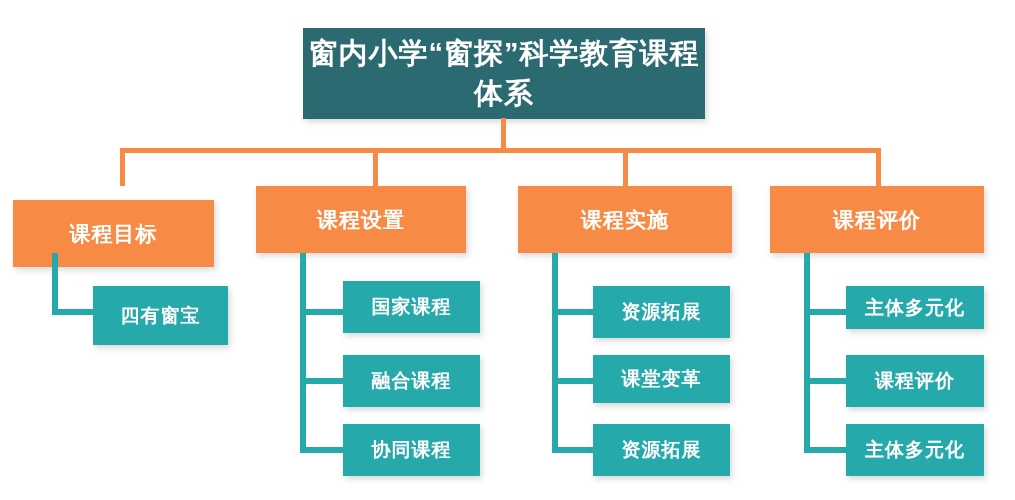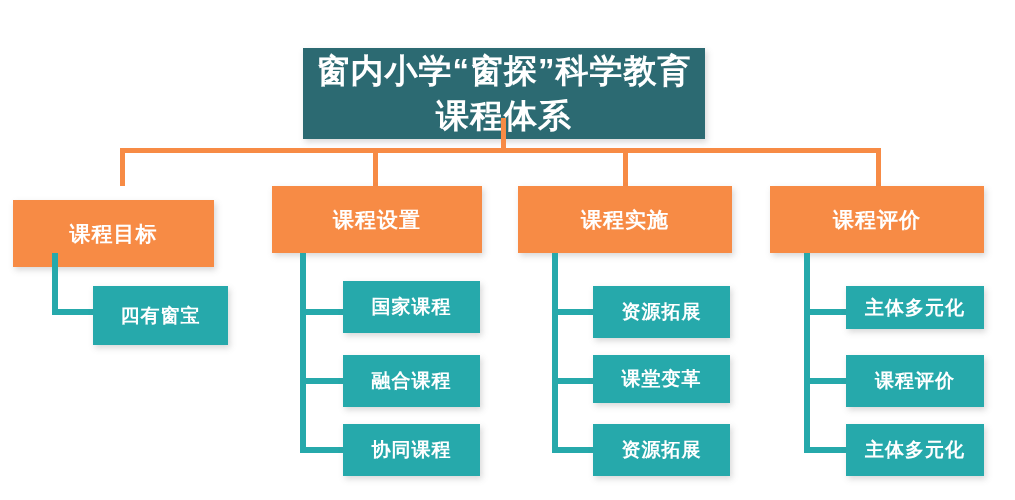--- a/index.html
+++ b/index.html
@@ -16,23 +16,22 @@
     display: flex;
     align-items: center;
     justify-content: center;
     color: var(--text, #ffffff);
     font-weight: bold;
     text-align: center;
     box-shadow: 2px 3px 6px rgba(100,100,100,0.25);
   }
   .root {
     background: var(--root-bg, #2C6A72);
-    font-size: 33px;
+    font-size: 29px;
     letter-spacing: 1px;
-    margin-top: 20px;
   }
   .branch {
     background: var(--branch-bg, #F78B45);
     font-size: 21px;
     letter-spacing: 1px;
   }
   .leaf {
     background: var(--leaf-bg, #26A9AB);
     font-size: 19px;
     letter-spacing: 1px;
@@ -48,21 +47,21 @@
   <div class="node root" style="left:303px; top:28px; width:402px; height:91px;">窗内小学“窗探”科学教育课程体系</div>
 
   <div class="oline" style="left:501px; top:118px; width:5px; height:33px;"></div>
   <div class="oline" style="left:120px; top:148px; width:761px; height:5px;"></div>
   <div class="oline" style="left:120px; top:150px; width:5px; height:36px;"></div>
   <div class="oline" style="left:373px; top:150px; width:5px; height:36px;"></div>
   <div class="oline" style="left:623px; top:150px; width:5px; height:36px;"></div>
   <div class="oline" style="left:876px; top:150px; width:5px; height:36px;"></div>
 
   <div class="node branch" style="left:13px; top:200px; width:201px; height:67px;font-family:Liberation Serif, serif;">课程目标</div>
-  <div class="node branch" style="left:272px; top:186px; width:210px; height:67px;">课程设置</div>
+  <div class="node branch" style="left:256px; top:186px; width:210px; height:67px;">课程设置</div>
   <div class="node branch" style="left:518px; top:186px; width:214px; height:67px;">课程实施</div>
   <div class="node branch" style="left:770px; top:186px; width:214px; height:67px;">课程评价</div>
 
   <div class="tline" style="left:52px; top:253px; width:6px; height:62px;"></div>
   <div class="tline" style="left:52px; top:309px; width:41px; height:6px;"></div>
 
   <div class="tline" style="left:300px; top:253px; width:6px; height:200px;"></div>
   <div class="tline" style="left:300px; top:309px; width:43px; height:6px;"></div>
   <div class="tline" style="left:300px; top:378px; width:43px; height:6px;"></div>
   <div class="tline" style="left:300px; top:447px; width:43px; height:6px;"></div>

